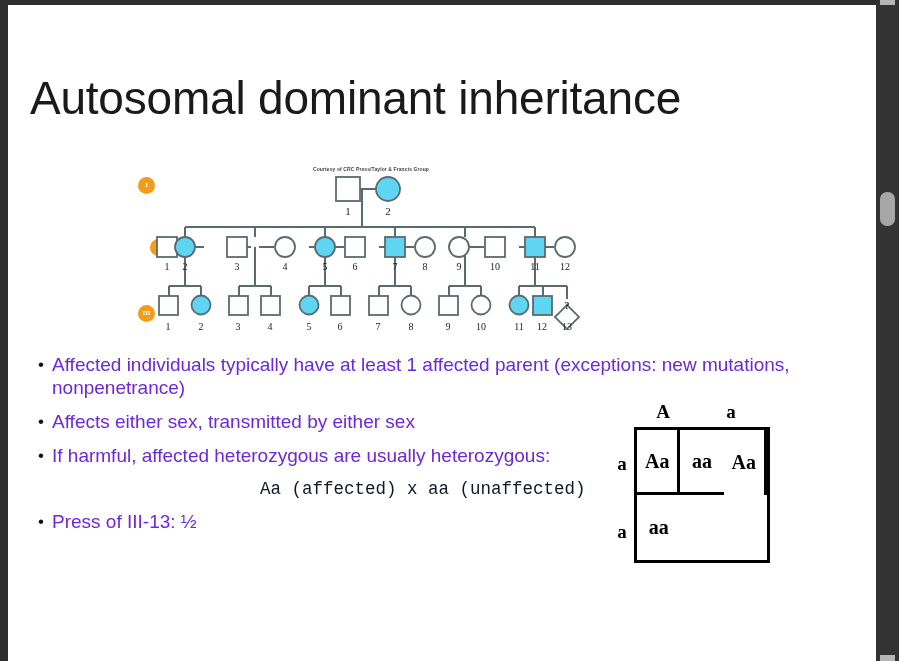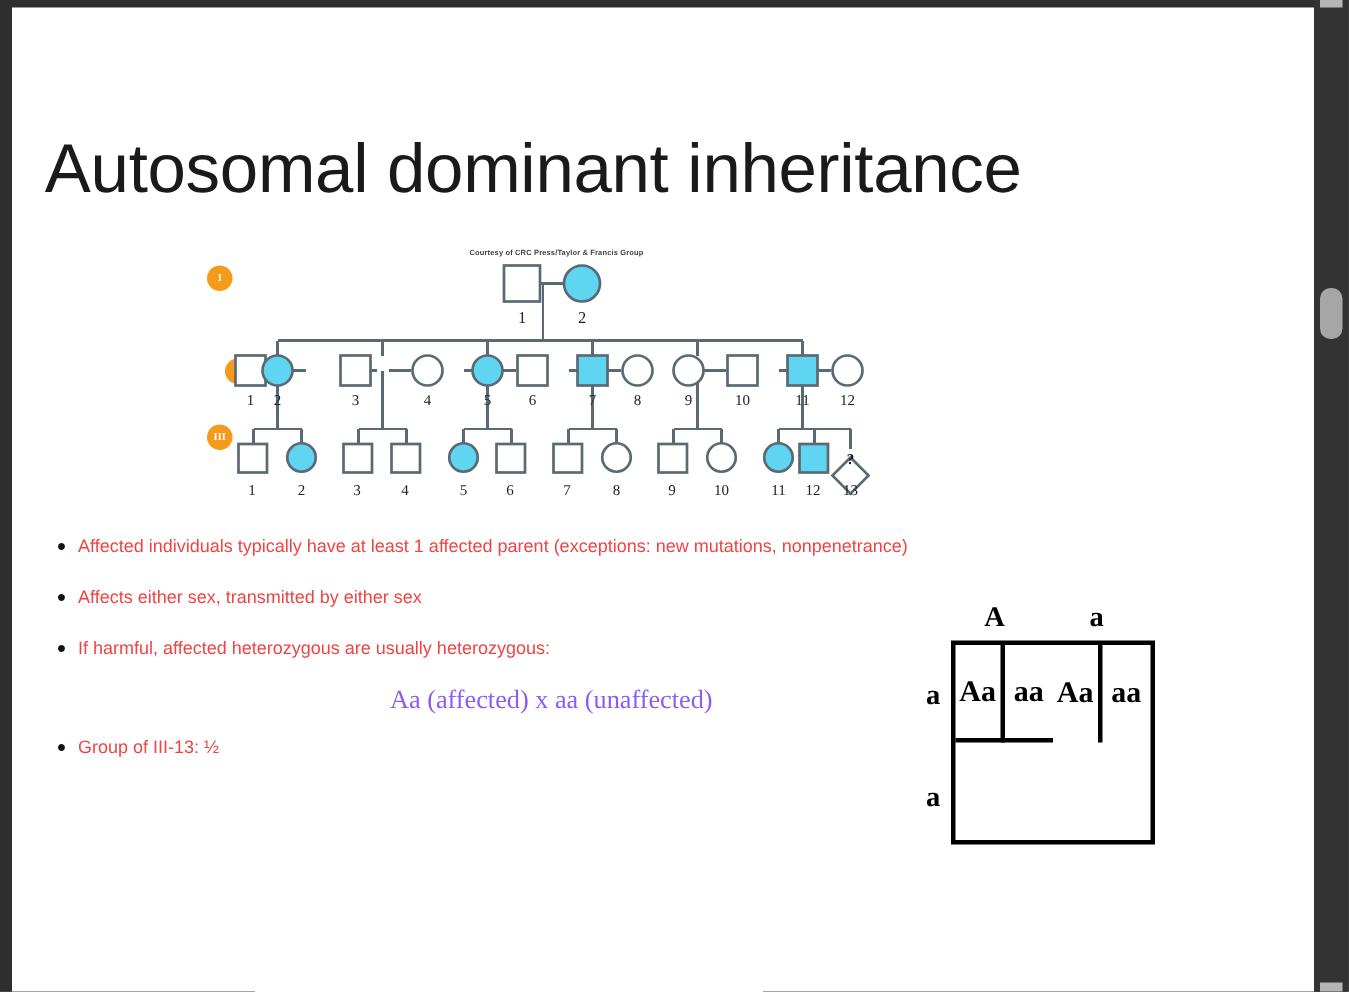--- a/index.html
+++ b/index.html
@@ -62,21 +62,21 @@
     bottom: 0px;
     width: 15px;
     height: 6px;
     background: #b5b5b5;
   }
 
   
   #title {
     position: absolute;
     left: 0;
-    top: 80px;
+    top: 66px;
     width: 695px;
     text-align: center;
     font-size: 46px;
     font-weight: 400;
     color: #1a1a1a;
     letter-spacing: -0.2px;
     font-family: "Liberation Sans", sans-serif;
   }
 
   
@@ -129,32 +129,32 @@
   .bullet-dot {
     width: 22px;
     flex: 0 0 22px;
     font-size: 17px;
     line-height: 23px;
     color: #111;
     text-align: center;
   }
   .bullet-text {
     flex: 1;
-    font-size: 12px;
+    font-size: 19px;
     line-height: 23px;
-    color: #ef4444;
+    color: #6d28d9;
     font-family: "Liberation Sans", sans-serif;
   }
   .sub-line {
     font-size: 17.5px;
     line-height: 23px;
-    color: #8b5cf6;
+    color: #0f172a;
     padding-left: 230px;
     margin-bottom: 9px;
-    font-family: Liberation Serif, serif;
+    font-family: Liberation Mono, monospace;
   }
 
   
   #punnett {
     position: absolute;
     left: 604px;
     top: 396px;
     width: 160px;
     height: 172px;
     font-family: "Liberation Serif", serif;
@@ -179,21 +179,21 @@
   }
   #pn-grid {
     position: absolute;
     left: 22px;
     top: 26px;
     width: 136px;
     height: 136px;
     border: 3px solid #000;
     box-sizing: border-box;
     display: grid;
-    grid-template-columns: 1fr 1fr 1fr 1fr;
+    grid-template-columns: 1fr 1fr 1fr;
     grid-template-rows: 1fr 1fr;
   }
   .pn-cell {
     display: flex;
     align-items: center;
     justify-content: center;
     font-size: 20px;
     font-weight: bold;
     color: #000;
     box-sizing: border-box;
@@ -209,21 +209,21 @@
   <div id="slide">
 
     <div id="title">Autosomal dominant inheritance</div>
 
     <div id="pedigree">
 
       <div id="credit">Courtesy of CRC Press/Taylor &amp; Francis Group</div>
 
       <div class="gen-badge" style="left:10px; top:14px;">I</div>
       <div class="gen-badge" style="left:22px; top:76px;">II</div>
-      <div class="gen-badge" style="left:10px; top:120px;">III</div>
+      <div class="gen-badge" style="left:10px; top:142px;">III</div>
 
       <svg width="470" height="175" viewBox="0 0 470 175" style="position:absolute; left:0; top:0;">
 
         <g stroke="#5a6a72" stroke-width="1.6" fill="none" shape-rendering="crispEdges">
 
           <line x1="220" y1="26" x2="248" y2="26"></line>
 
           <line x1="234" y1="26" x2="234" y2="64"></line>
 
           <line x1="57" y1="64" x2="407" y2="64"></line>
@@ -363,21 +363,21 @@
 
       <div class="bullet-row">
         <div class="bullet-dot">•</div>
         <div class="bullet-text">If harmful, affected heterozygous are usually heterozygous:</div>
       </div>
 
       <div class="sub-line">Aa (affected) x aa (unaffected)</div>
 
       <div class="bullet-row">
         <div class="bullet-dot">•</div>
-        <div class="bullet-text">Group of III-13: ½</div>
+        <div class="bullet-text">Press of III-13: ½</div>
       </div>
     </div>
 
     <div id="punnett">
       <div class="pn-colhead" style="left:22px;">A</div>
       <div class="pn-colhead" style="left:90px;">a</div>
 
       <div class="pn-rowhead" style="top:52px;">a</div>
       <div class="pn-rowhead" style="top:120px;">a</div>
 

